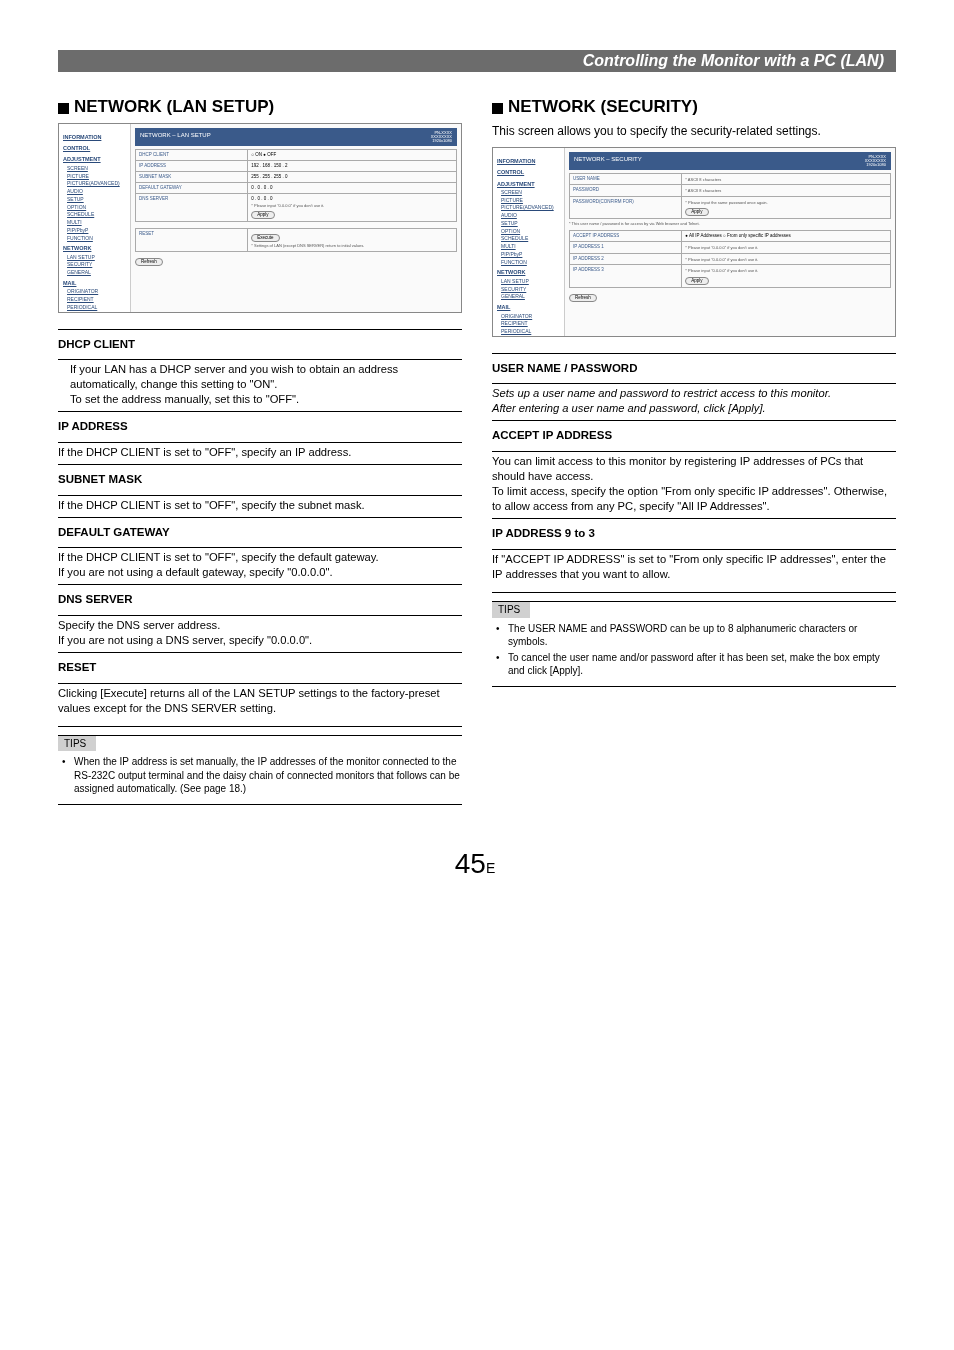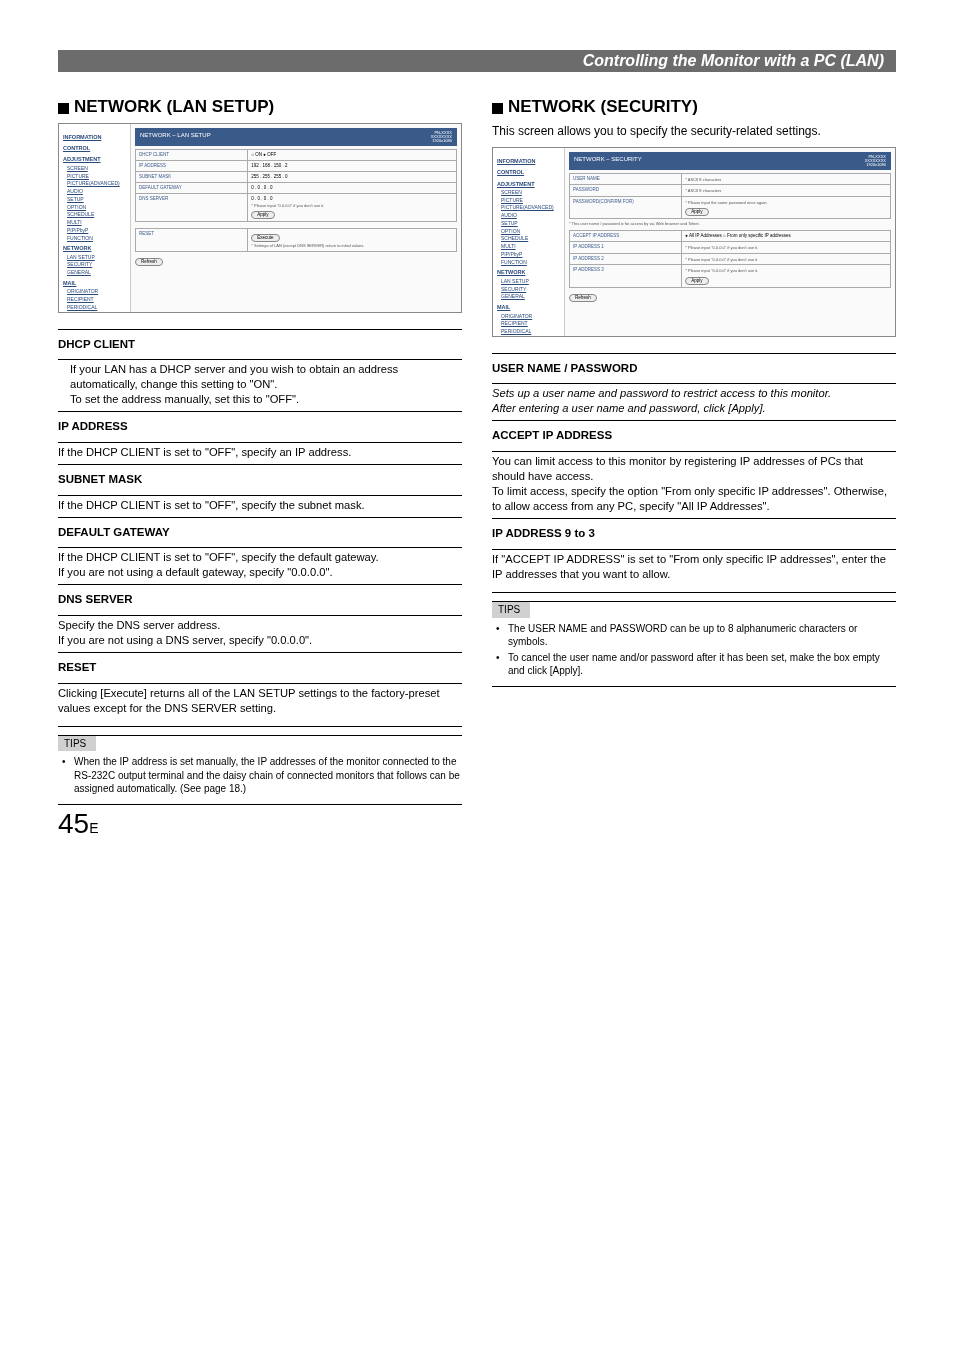--- a/index.html
+++ b/index.html
@@ -107,22 +107,23 @@
     padding: 1px 10px 1px 6px;
     font-size: 10px;
     margin-bottom: 4px;
     margin-top: -1px;
   }
   .tips-box ul { list-style: none; padding-left: 4px; }
   .tips-box li { position: relative; padding-left: 12px; font-size:10px; margin-bottom:2px;}
   .tips-box li::before { content: "•"; position: absolute; left: 0; }
 
   .page-num {
-    text-align: left;
+    text-align: center;
     font-size: 28px;
+    margin-top: 40px;
     padding-right: 4px;
   }
   .page-num .e { font-size: 14px; vertical-align: baseline; }
   hr.rule { border:none; border-top:1px solid #000; margin: 10px 0 8px 0;}
 </style>
 </head>
 <body>
 
 <div class="page">
   <div class="header-bar">Controlling the Monitor with a PC (LAN)</div>

